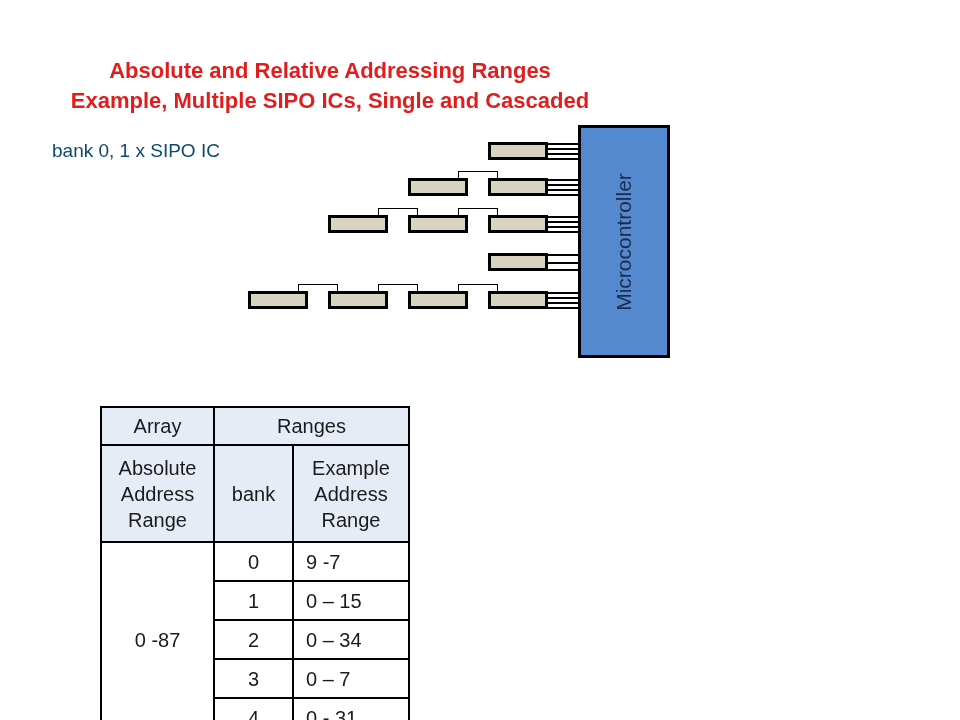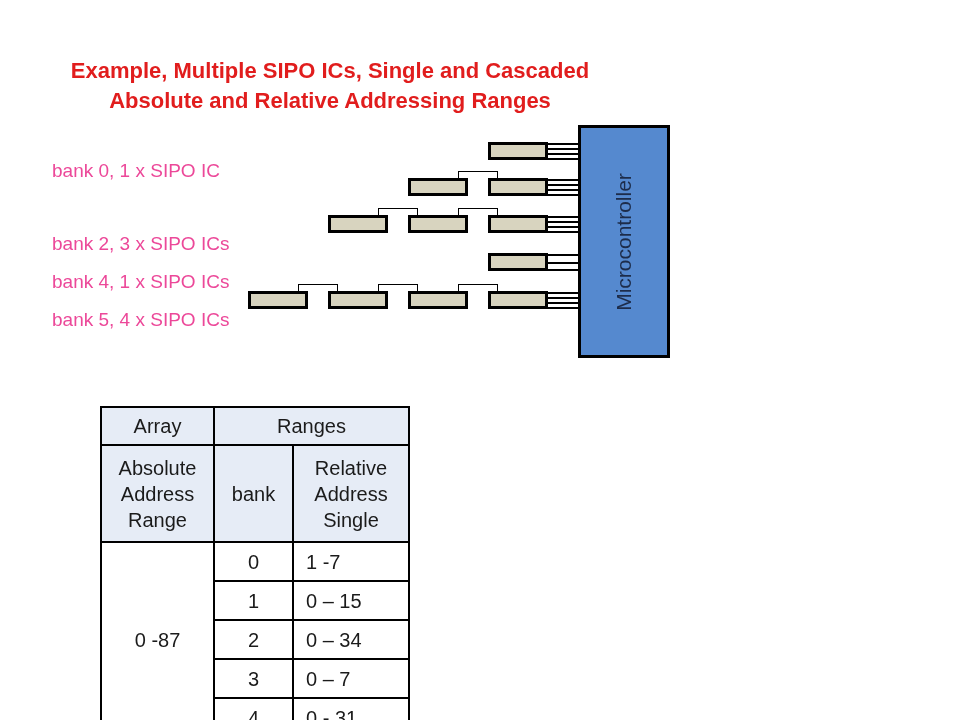--- a/index.html
+++ b/index.html
@@ -8,21 +8,21 @@
     font-family:"Liberation Sans",sans-serif;overflow:hidden;color:#1b1b1b;
   }
   
   .title{
     position:absolute;left:20px;top:56px;width:620px;text-align:center;
     font-weight:bold;font-size:22px;line-height:30px;
   }
   
   #diagram{position:absolute;left:0;top:0;width:960px;height:720px;}
   .bank-label{
-    position:absolute;font-size:19px;line-height:24px;color:#ec4899;white-space:nowrap;margin-top:20px;
+    position:absolute;font-size:19px;line-height:24px;color:#0c4a6e;white-space:nowrap;
   }
   .chip{
     position:absolute;box-sizing:border-box;width:60px;height:18px;
     border:3px solid #000;
   }
   .wire{position:absolute;height:2px;background:#000;}
   .cascade{
     position:absolute;box-sizing:border-box;height:8px;
     border:1.5px solid #000;border-bottom:none;
   }
@@ -50,57 +50,54 @@
   table.addr tr.dr td{height:37px;background:#fff;}
   table.addr td.rel{text-align:left;padding-left:12px;}
   .c1{width:113px;} .c2{width:79px;} .c3{width:116px;}
 </style>
 </head>
 <body>
 
 <div class="slide">
 
   <div class="title" style="color: rgb(225, 29, 29);">
+    <div>Absolute and Relative Addressing Ranges</div>
     <div>Example, Multiple SIPO ICs, Single and Cascaded</div>
-    <div>Absolute and Relative Addressing Ranges</div>
   </div>
 
   <div id="diagram">
     <div class="mcu" style="background: rgb(85, 137, 207);">
       <div class="mcu-label">Microcontroller</div>
     </div>
   <div class="bank-label" style="left: 52px; top: 139px;">bank 0, 1 x SIPO IC</div>
       <div class="wire" style="left: 544px; width: 34px; top: 143px; background: rgb(0, 0, 0);"></div>
       <div class="wire" style="left: 544px; width: 34px; top: 148px; background: rgb(0, 0, 0);"></div>
       <div class="wire" style="left: 544px; width: 34px; top: 153px; background: rgb(0, 0, 0);"></div>
       <div class="wire" style="left: 544px; width: 34px; top: 158px; background: rgb(0, 0, 0);"></div>
       <div class="chip" style="left: 488px; top: 142px; background: rgb(216, 212, 191);"></div>
       <div class="wire" style="left: 544px; width: 34px; top: 179px; background: rgb(0, 0, 0);"></div>
       <div class="wire" style="left: 544px; width: 34px; top: 184px; background: rgb(0, 0, 0);"></div>
       <div class="wire" style="left: 544px; width: 34px; top: 189px; background: rgb(0, 0, 0);"></div>
       <div class="wire" style="left: 544px; width: 34px; top: 194px; background: rgb(0, 0, 0);"></div>
       <div class="cascade" style="left: 458px; width: 40px; top: 171px;"></div>
       <div class="chip" style="left: 408px; top: 178px; background: rgb(216, 212, 191);"></div>
       <div class="chip" style="left: 488px; top: 178px; background: rgb(216, 212, 191);"></div>
-      <div class="bank-label" style="left: 52px; top: 212px;">bank 2, 3 x SIPO ICs</div>
       <div class="wire" style="left: 544px; width: 34px; top: 216px; background: rgb(0, 0, 0);"></div>
       <div class="wire" style="left: 544px; width: 34px; top: 221px; background: rgb(0, 0, 0);"></div>
       <div class="wire" style="left: 544px; width: 34px; top: 226px; background: rgb(0, 0, 0);"></div>
       <div class="wire" style="left: 544px; width: 34px; top: 231px; background: rgb(0, 0, 0);"></div>
       <div class="cascade" style="left: 378px; width: 40px; top: 208px;"></div>
       <div class="cascade" style="left: 458px; width: 40px; top: 208px;"></div>
       <div class="chip" style="left: 328px; top: 215px; background: rgb(216, 212, 191);"></div>
       <div class="chip" style="left: 408px; top: 215px; background: rgb(216, 212, 191);"></div>
       <div class="chip" style="left: 488px; top: 215px; background: rgb(216, 212, 191);"></div>
-      <div class="bank-label" style="left: 52px; top: 250px;">bank 4, 1 x SIPO ICs</div>
       <div class="wire" style="left: 544px; width: 34px; top: 254px; background: rgb(0, 0, 0);"></div>
       <div class="wire" style="left: 544px; width: 34px; top: 262px; background: rgb(0, 0, 0);"></div>
       <div class="wire" style="left: 544px; width: 34px; top: 269px; background: rgb(0, 0, 0);"></div>
       <div class="chip" style="left: 488px; top: 253px; background: rgb(216, 212, 191);"></div>
-      <div class="bank-label" style="left: 52px; top: 288px;">bank 5, 4 x SIPO ICs</div>
       <div class="wire" style="left: 544px; width: 34px; top: 292px; background: rgb(0, 0, 0);"></div>
       <div class="wire" style="left: 544px; width: 34px; top: 297px; background: rgb(0, 0, 0);"></div>
       <div class="wire" style="left: 544px; width: 34px; top: 302px; background: rgb(0, 0, 0);"></div>
       <div class="wire" style="left: 544px; width: 34px; top: 307px; background: rgb(0, 0, 0);"></div>
       <div class="cascade" style="left: 298px; width: 40px; top: 284px;"></div>
       <div class="cascade" style="left: 378px; width: 40px; top: 284px;"></div>
       <div class="cascade" style="left: 458px; width: 40px; top: 284px;"></div>
       <div class="chip" style="left: 248px; top: 291px; background: rgb(216, 212, 191);"></div>
       <div class="chip" style="left: 328px; top: 291px; background: rgb(216, 212, 191);"></div>
       <div class="chip" style="left: 408px; top: 291px; background: rgb(216, 212, 191);"></div>
@@ -115,26 +112,26 @@
           <col class="c3">
         </colgroup>
       <tbody>
           <tr class="h1">
         <td class="hdr">Array</td>
         <td class="hdr" colspan="2">Ranges</td>
       </tr>
       <tr class="h2">
         <td class="hdr">Absolute Address Range</td>
         <td class="hdr">bank</td>
-        <td class="hdr">Relative Address Single</td>
+        <td class="hdr">Example Address Range</td>
       </tr>
       <tr class="dr">
         <td rowspan="5">0 -87</td>
         <td>0</td>
-        <td class="rel">1 -7</td>
+        <td class="rel">9 -7</td>
       </tr>
       <tr class="dr">
         <td>1</td>
         <td class="rel">0 – 15</td>
       </tr>
       <tr class="dr">
         <td>2</td>
         <td class="rel">0 – 34</td>
       </tr>
       <tr class="dr">

